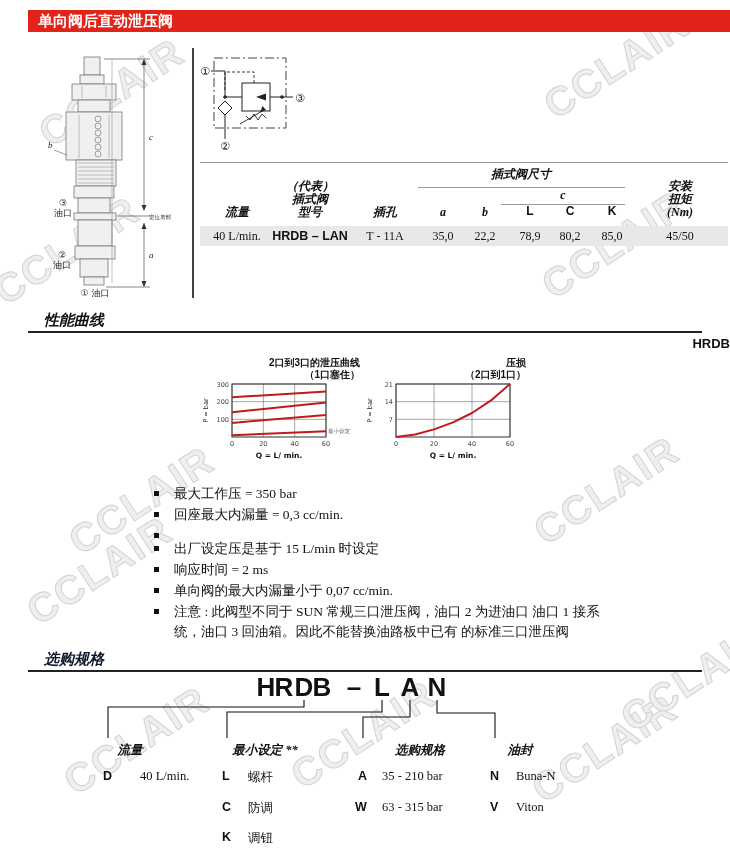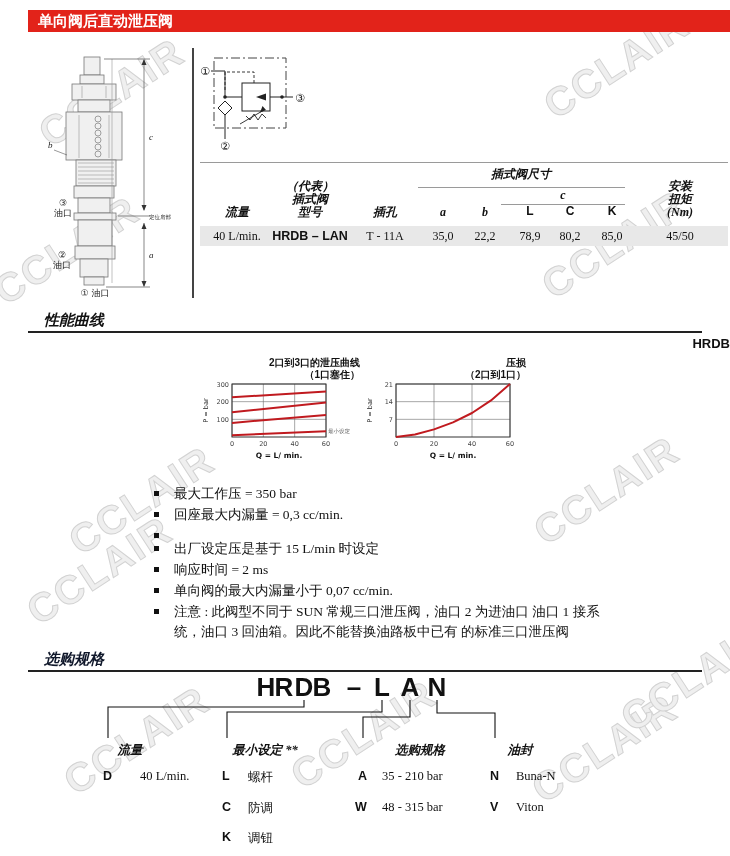--- a/index.html
+++ b/index.html
@@ -325,21 +325,21 @@
     <div class="opt-code" style="left:222px;top:769px">L</div>
     <div class="opt-desc" style="left:248px;top:769px">螺杆</div>
     <div class="opt-code" style="left:222px;top:800px">C</div>
     <div class="opt-desc" style="left:248px;top:800px">防调</div>
     <div class="opt-code" style="left:222px;top:830px">K</div>
     <div class="opt-desc" style="left:248px;top:830px">调钮</div>
 
     <div class="opt-code" style="left:358px;top:769px">A</div>
     <div class="opt-desc" style="left:382px;top:769px">35 - 210 bar</div>
     <div class="opt-code" style="left:355px;top:800px">W</div>
-    <div class="opt-desc" style="left:382px;top:800px">48 - 315 bar</div>
+    <div class="opt-desc" style="left:382px;top:800px">63 - 315 bar</div>
 
     <div class="opt-code" style="left:490px;top:769px">N</div>
     <div class="opt-desc" style="left:516px;top:769px">Buna-N</div>
     <div class="opt-code" style="left:490px;top:800px">V</div>
     <div class="opt-desc" style="left:516px;top:800px">Viton</div>
 
   </div>
 </div>
 
 </body></html>

